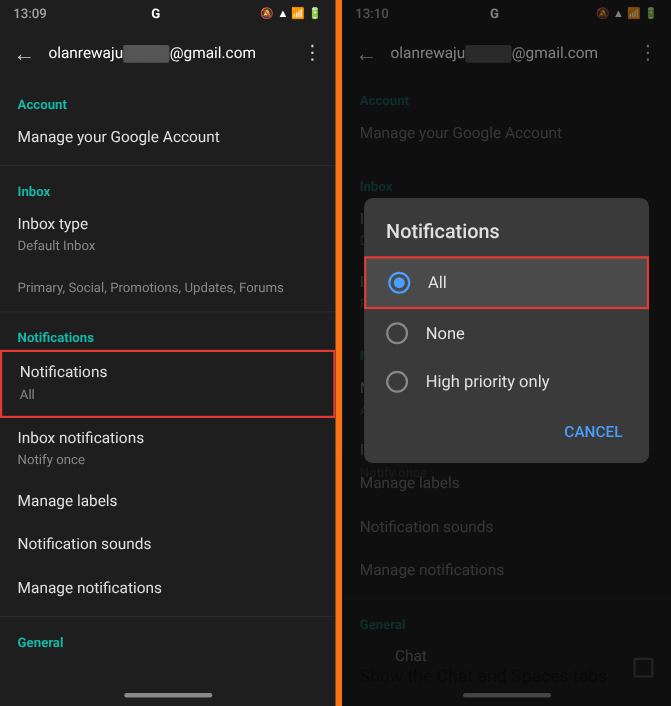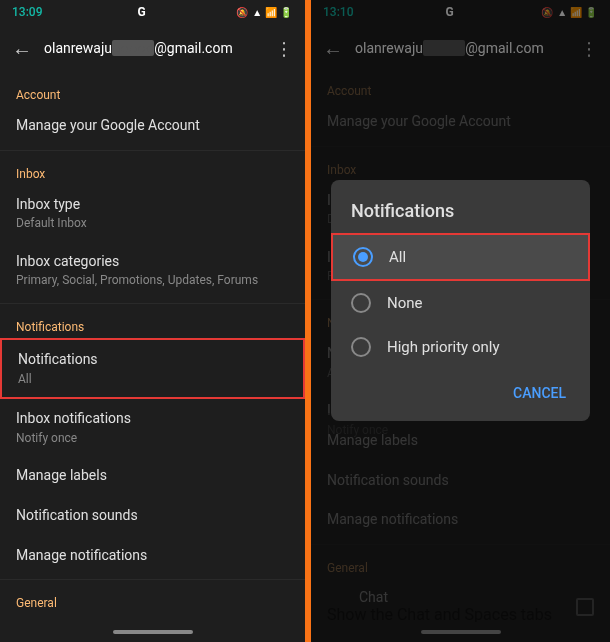--- a/index.html
+++ b/index.html
@@ -26,21 +26,21 @@
     
     .status-bar {
       display: flex;
       justify-content: space-between;
       align-items: center;
       padding: 4px 12px;
       height: 24px;
       background: #1e1e1e;
     }
     .status-bar .time {
-      color: #14b8a6;
+      color: #a3a3a3;
       font-size: 12px;
       font-weight: 500;
     }
     .status-bar .icons {
       display: flex;
       align-items: center;
       gap: 3px;
       color: #fff;
       font-size: 11px;
     }
@@ -70,23 +70,23 @@
       cursor: pointer;
     }
     
     .settings-content {
       flex: 1;
       overflow-y: auto;
       padding: 4px 0;
     }
     .settings-content::-webkit-scrollbar { display: none; }
     .section-header {
-      color: #fdba74;
+      color: #14b8a6;
       font-size: 12px;
-      font-weight: 400;
+      font-weight: 700;
       padding: 12px 16px 4px 16px;
     }
     .setting-item {
       padding: 10px 16px;
       cursor: pointer;
     }
     .setting-item.highlighted {
       border: 2px solid #e53935;
     }
     .setting-item .title {
@@ -233,21 +233,20 @@
       <div class="title">Manage your Google Account</div>
     </div>
     <div class="divider"></div>
 
     <div class="section-header">Inbox</div>
     <div class="setting-item">
       <div class="title">Inbox type</div>
       <div class="subtitle">Default Inbox</div>
     </div>
     <div class="setting-item">
-      <div class="title">Inbox categories</div>
       <div class="subtitle">Primary, Social, Promotions, Updates, Forums</div>
     </div>
     <div class="divider"></div>
 
     <div class="section-header">Notifications</div>
     <div class="setting-item highlighted" style="border:2px solid #e53935;">
       <div class="title">Notifications</div>
       <div class="subtitle">All</div>
     </div>
     <div class="setting-item">

